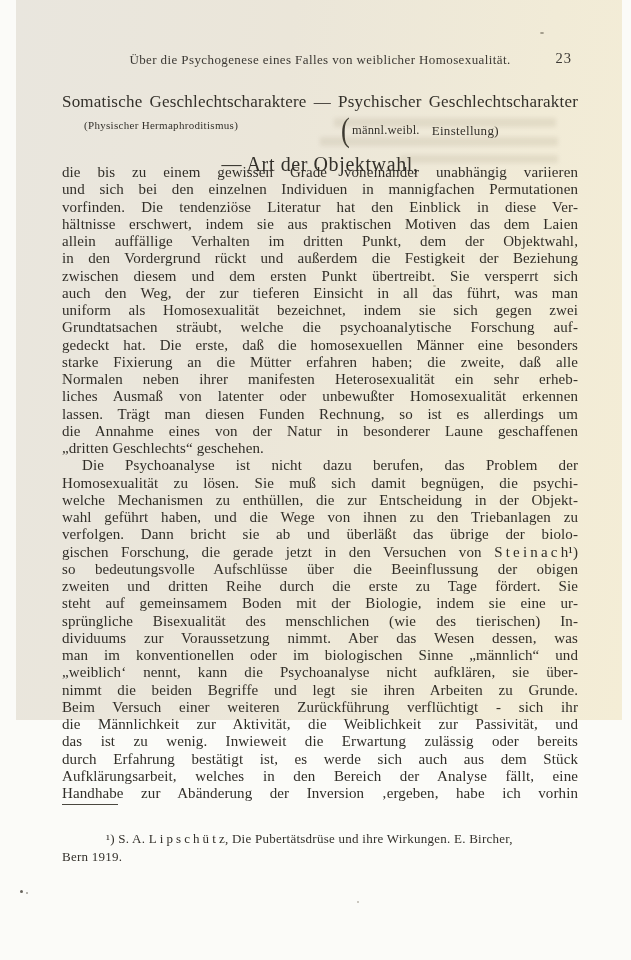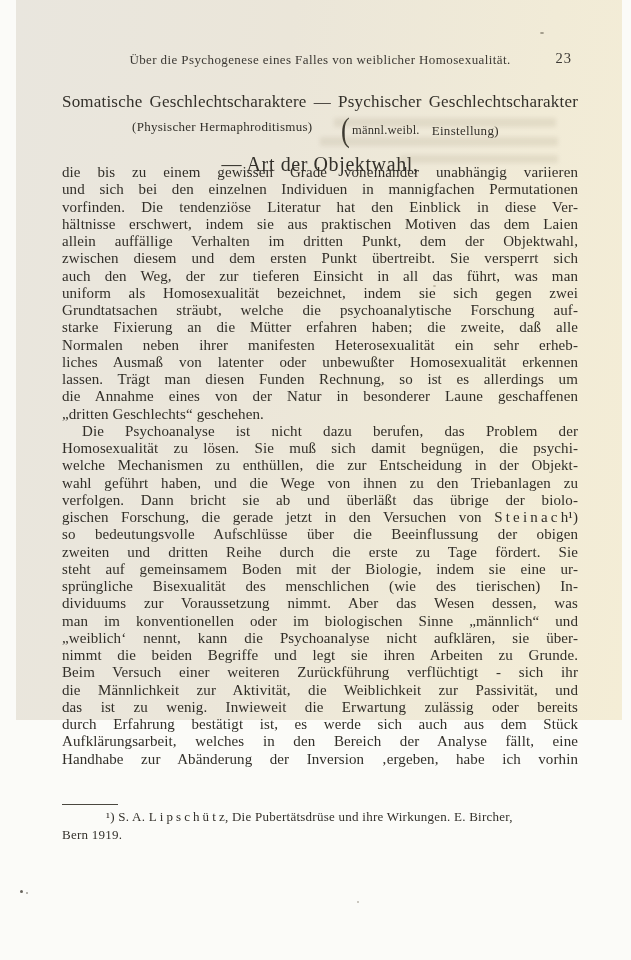--- a/index.html
+++ b/index.html
@@ -20,39 +20,39 @@
   .running-head {
     position: absolute; top: 52px; left: 46px; width: 516px;
     font-size: 13px; letter-spacing: 0.4px; text-align: center; color: #3b3833;
   }
   .pagenum { position: absolute; right: 6px; top: -2px; font-size: 14.5px; letter-spacing: 1px; }
 
   
   .schema { position: absolute; top: 92px; left: 46px; width: 516px; color: #33302a; }
   .s-row1 { font-size: 17px; letter-spacing: 0.2px; text-align: justify; text-align-last: justify; }
   .s-row2 { position: relative; height: 37px; margin-top: 1px; }
-  .s-left { position: absolute; left: 22px; top: 6px; font-size: 13px; letter-spacing: 0.3px; margin-left: 48px; }
+  .s-left { position: absolute; left: 22px; top: 6px; font-size: 11px; letter-spacing: 0.3px; }
   .s-group { position: absolute; left: 278px; top: 1px; display: flex; align-items: center; }
   .s-brace { font-size: 33px; font-weight: 300; line-height: 1; transform: scaleX(0.8); color: #3a372f; }
   .s-opts { display: flex; font-size: 12.5px; line-height: 15.5px; margin-left: 1px; letter-spacing: 0.2px; }
   .s-einst { font-size: 13px; margin-left: 12px; letter-spacing: 0.3px; }
   .s-row3 { margin-top: 3px; text-align: center; font-size: 20px; letter-spacing: 0.6px; }
 
   
   .bodytext { position: absolute; top: 164px; left: 46px; width: 516px; font-size: 15px; color: #312e28; }
   .bline {
     height: 17.25px; overflow: visible; letter-spacing: 0.1px;
     text-align: justify; text-align-last: justify;
   }
   .bline.end { text-align-last: left; }
   .bline.indent { text-indent: 20px; }
 
   
   .fnrule { position: absolute; left: 46px; top: 804px; width: 56px; border-top: 1.4px solid #4a473f; }
-  .footnote { position: absolute; left: 46px; top: 808px; width: 516px; font-size: 13px; line-height: 17.5px; letter-spacing: 0.25px; color: #33302a; }
+  .footnote { position: absolute; left: 46px; top: 830px; width: 516px; font-size: 13px; line-height: 17.5px; letter-spacing: 0.25px; color: #33302a; }
   .fn1 { text-indent: 44px; }
 
   
   .bleed { position: absolute; background: rgba(140, 130, 100, 0.14); filter: blur(2px); border-radius: 2px; }
   .bleed.b1 { left: 318px; top: 118px; width: 222px; height: 9px; }
   .bleed.b2 { left: 304px; top: 137px; width: 238px; height: 9px; }
   .bleed.b3 { left: 384px; top: 155px; width: 158px; height: 8px; }
   .speck { position: absolute; background: rgba(75, 70, 58, 0.5); border-radius: 50%; }
   .speck.k1 { left: 524px; top: 32px; width: 4px; height: 2px; }
   .speck.k2 { left: 4px; top: 890px; width: 3px; height: 3px; background: rgba(55, 50, 42, 0.75); }
@@ -87,24 +87,26 @@
       <div class="s-row3">— Art der Objektwahl,</div>
     </div>
 
     <div class="bodytext">
 
     <div class="bline">die bis zu einem gewissen Grade voneinander unabhängig variieren</div>
         <div class="bline">und sich bei den einzelnen Individuen in mannigfachen Permutationen</div>
         <div class="bline">vorfinden.  Die tendenziöse Literatur hat den Einblick in diese Ver-</div>
         <div class="bline">hältnisse erschwert, indem sie aus praktischen Motiven das dem Laien</div>
         <div class="bline">allein auffällige Verhalten im dritten Punkt, dem der Objektwahl,</div>
+        <div class="bline">in den Vordergrund rückt und außerdem die Festigkeit der Beziehung</div>
         <div class="bline">zwischen diesem und dem ersten Punkt übertreibt.  Sie versperrt sich</div>
         <div class="bline">auch den Weg, der zur tieferen Einsicht in all das führt, was man</div>
         <div class="bline">uniform als Homosexualität bezeichnet, indem sie sich gegen zwei</div>
         <div class="bline">Grundtatsachen sträubt, welche die psychoanalytische Forschung auf-</div>
+        <div class="bline">gedeckt hat.  Die erste, daß die homosexuellen Männer eine besonders</div>
         <div class="bline">starke Fixierung an die Mütter erfahren haben;  die zweite, daß alle</div>
         <div class="bline">Normalen neben ihrer manifesten Heterosexualität ein sehr erheb-</div>
         <div class="bline">liches Ausmaß von latenter oder unbewußter Homosexualität erkennen</div>
         <div class="bline">lassen.  Trägt man diesen Funden Rechnung, so ist es allerdings um</div>
         <div class="bline">die Annahme eines von der Natur in besonderer Laune geschaffenen</div>
         <div class="bline end">„dritten Geschlechts“ geschehen.</div>
         <div class="bline indent">Die Psychoanalyse ist nicht dazu berufen, das Problem der</div>
         <div class="bline">Homosexualität zu lösen.  Sie muß sich damit begnügen, die psychi-</div>
         <div class="bline">welche Mechanismen zu enthüllen, die zur Entscheidung in der Objekt-</div>
         <div class="bline">wahl geführt haben, und die Wege von ihnen zu den Triebanlagen zu</div>

